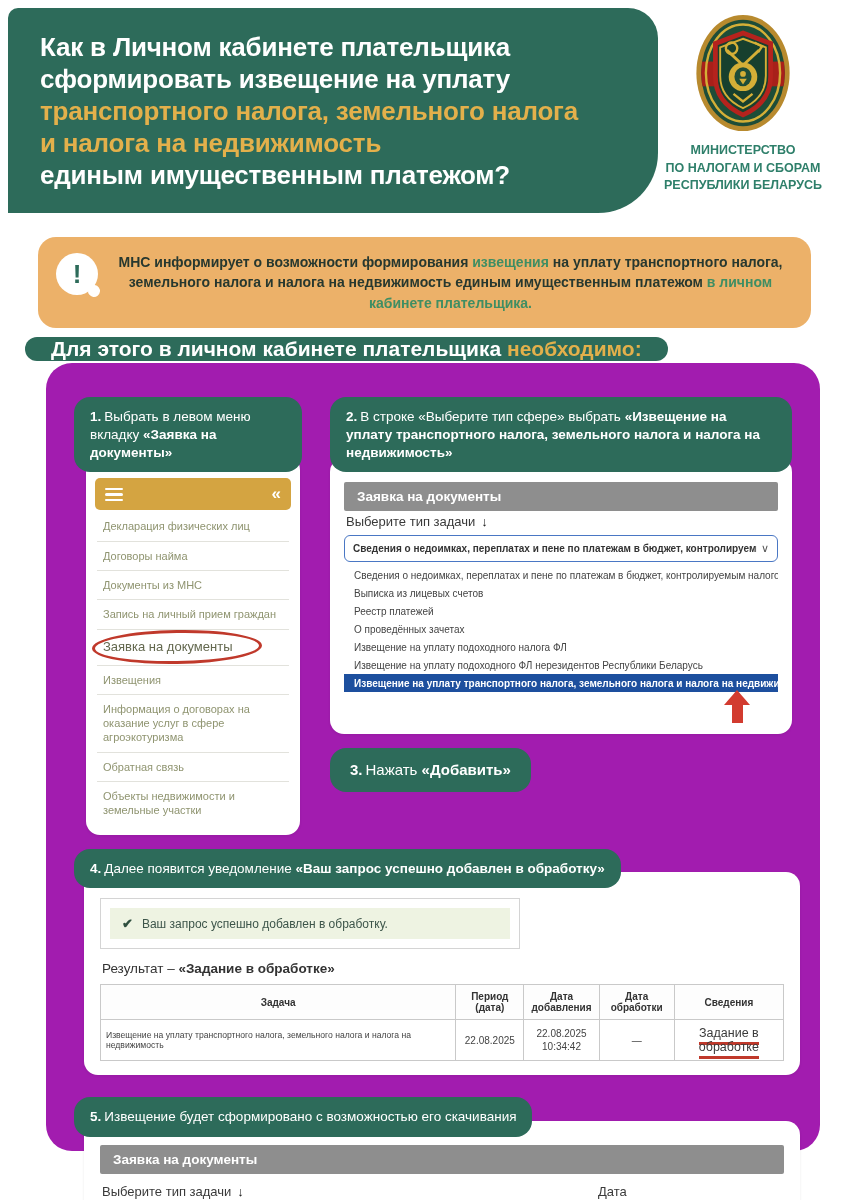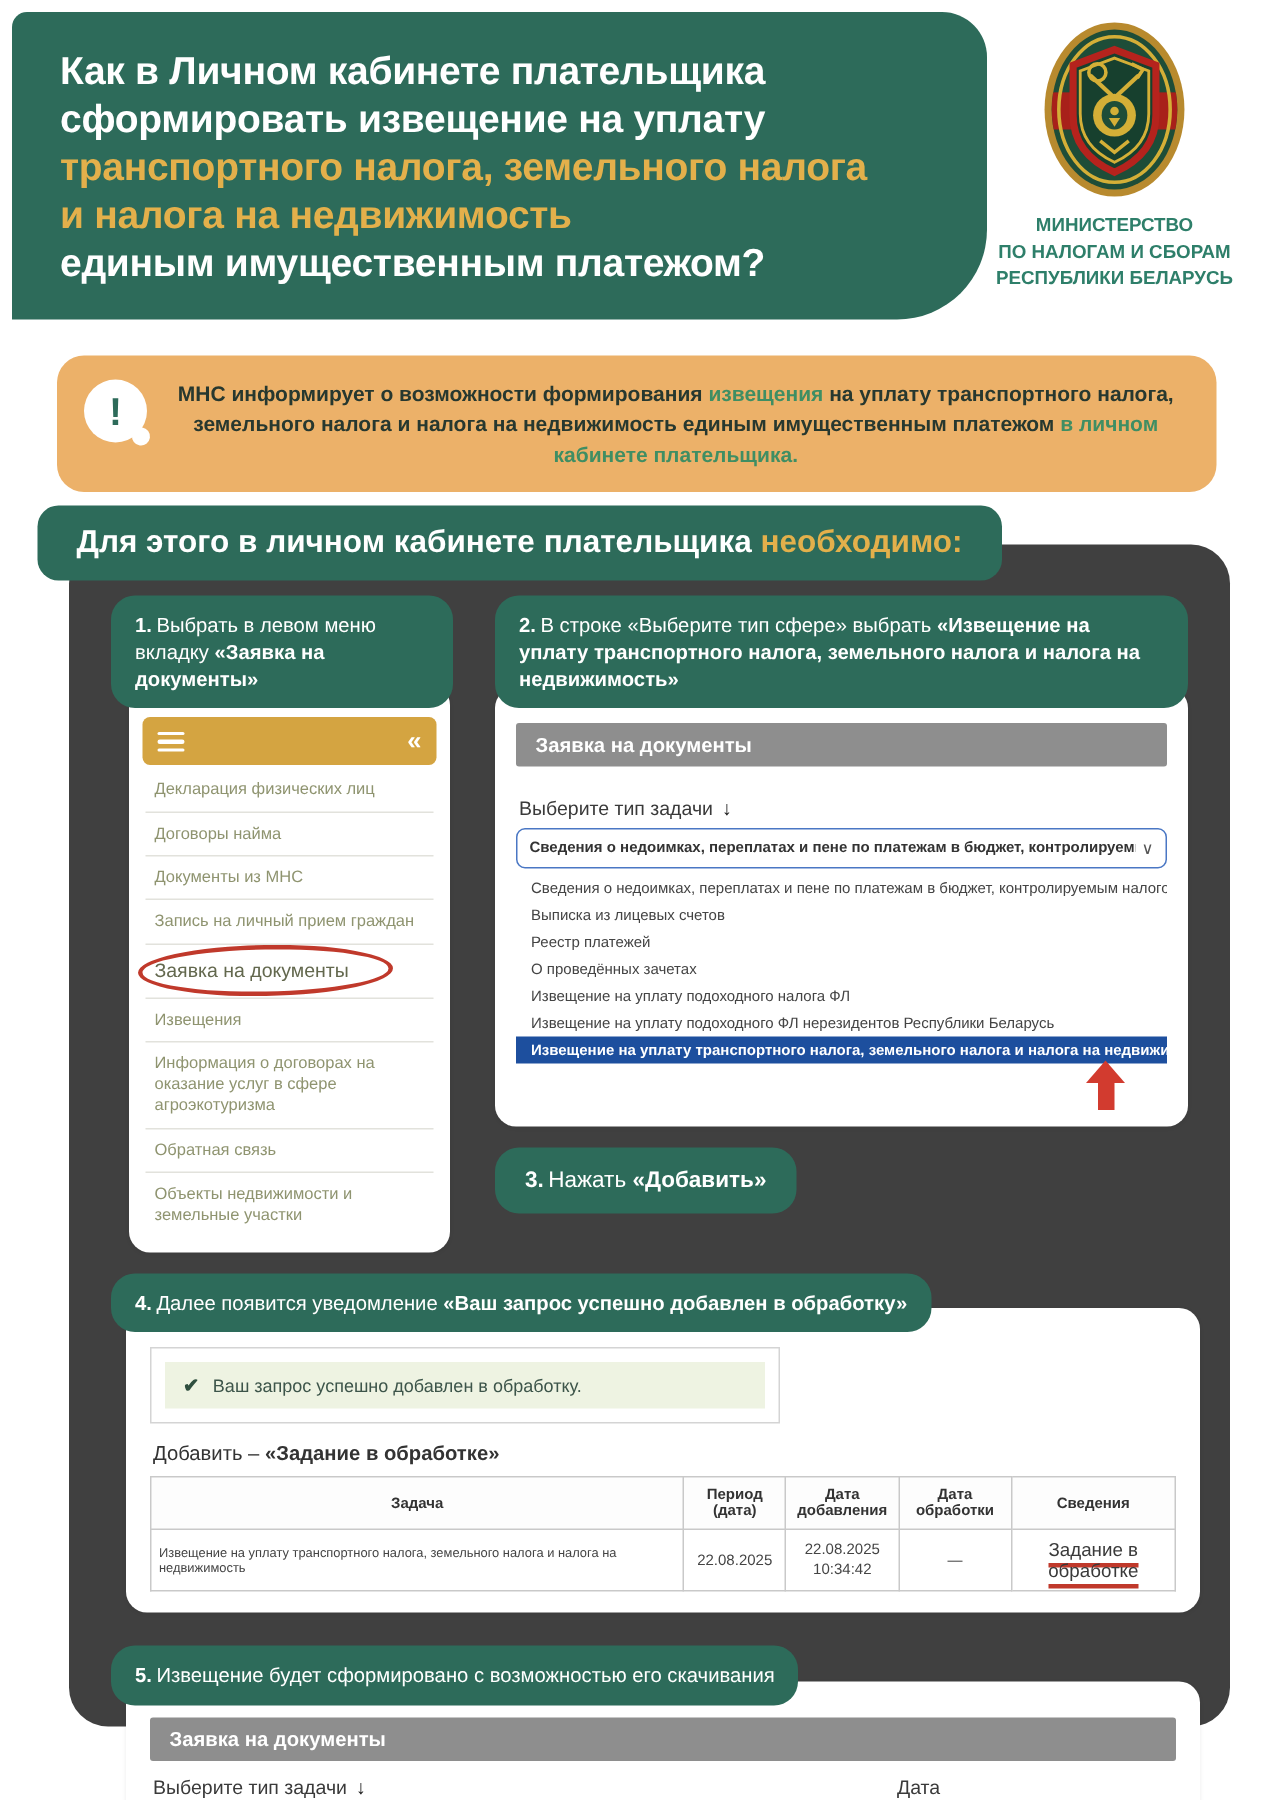--- a/index.html
+++ b/index.html
@@ -23,26 +23,26 @@
   .notice-bubble { position:absolute; left:18px; top:16px; width:42px; height:42px;
             background:#fff; border-radius:50%; display:flex; align-items:center; justify-content:center; }
   .notice-bubble:after { content:""; position:absolute; right:-2px; bottom:-2px; width:12px; height:12px;
             background:#fff; border-radius:2px 10px 10px 10px; transform:rotate(8deg); }
   .excl { color:#2d6b5a; font-weight:bold; font-size:26px; position:relative; z-index:1; }
   .notice-text { font-size:14px; font-weight:bold; color:#27382f; line-height:1.45;text-align:center; }
   .notice-text .hl { color:#3f8e63; }
 
   
   .section-bar { position:absolute; left:25px; top:337px; z-index:3; background:#2d6b5a;
-            border-radius:14px; padding:13px 26px; font-size:21px; font-weight:bold; color:#fff; }
+            border-radius:14px; padding:0 26px; font-size:21px; font-weight:bold; color:#fff; }
   .section-bar .accent { color:#e3b04b; }
 
   
   .panel { position:absolute; left:46px; top:363px; width:774px; height:788px;
-           background:#404040; border-radius:26px; padding:34px 28px 0 28px; }
+           background:#a21caf; border-radius:26px; padding:34px 28px 0 28px; }
 
   .steps-row { display:flex; gap:28px; }
   .col-left { width:228px; flex:none; }
   .col-right { flex:1; min-width:0; }
 
   .bubble { background:#2d6b5a; color:#fff; border-radius:16px; padding:11px 16px;
             font-size:13.5px; line-height:1.32; position:relative; z-index:2; }
   .bubble b { font-weight:bold; }
   .bubble .num { font-weight:bold; margin-right:3px; }
   .bubble-inline { display:inline-block; }
@@ -59,21 +59,21 @@
   .menu-list { padding:2px 2px 0 2px; }
   .menu-item { font-size:11px; color:#8f9470; padding:7px 6px; border-bottom:1px solid #e2e2dc; line-height:1.3; }
   .menu-item.current { font-size:13px; color:#63684e; position:relative; padding:9px 6px; }
   .red-ellipse { position:absolute; left:-5px; top:0px; width:170px; height:34px;
                  border:3px solid #c0392b; border-radius:50%; transform:rotate(-1deg); pointer-events:none; }
 
   
   .task-card { margin-top:-14px; padding:24px 14px 16px 14px; }
   .gray-bar { background:#8e8e8e; color:#fff; font-weight:bold; font-size:13.5px;
               padding:7px 13px; border-radius:2px; }
-  .field-label { font-size:13px; color:#3a3a3a; margin:20px 2px 6px 2px; display:flex; align-items:center; gap:6px; }
+  .field-label { font-size:13px; color:#3a3a3a; margin:3px 2px 6px 2px; display:flex; align-items:center; gap:6px; }
   .cursor-glyph { font-weight:bold; font-size:13px; color:#111; }
   .select-box { border:1.6px solid #4a77c4; border-radius:6px; padding:6px 8px; display:flex;
                 align-items:center; background:#fff; }
   .select-text { font-size:10px; font-weight:bold; color:#333; white-space:nowrap; overflow:hidden; flex:1; }
   .select-chevron { color:#555; font-size:11px; margin-left:4px; flex:none; }
   .options { margin-top:4px; position:relative; padding-bottom:26px; }
   .option { font-size:10px; color:#444; padding:3.5px 10px; white-space:nowrap; overflow:hidden; }
   .option.selected { background:#1d4f9e; color:#fff; font-weight:bold; }
   .red-arrow { position:absolute; right:28px; bottom:-6px; width:26px; height:34px; }
   .red-arrow .head { width:0; height:0; border-left:13px solid transparent; border-right:13px solid transparent;
@@ -230,21 +230,21 @@
     <div class="step4">
       <div class="bubble bubble-inline"><span class="num">4.</span><span>Далее появится уведомление </span><b>«Ваш запрос успешно добавлен в обработку»</b></div>
 
       <div class="card step4-card">
         <div class="success-outer">
           <div class="success-inner">
             <span class="success-check">✔</span>
             <span class="success-text">Ваш запрос успешно добавлен в обработку.</span>
           </div>
         </div>
-        <div class="result-line"><span>Добавить – </span><b>«Задание в обработке»</b></div>
+        <div class="result-line"><span>Результат – </span><b>«Задание в обработке»</b></div>
 
         <table class="rtab">
           <tbody>
               <tr>
             <th class="c-task">Задача</th>
             <th class="c-per">Период (дата)</th>
             <th class="c-add">Дата добавления</th>
             <th class="c-proc">Дата обработки</th>
             <th class="c-res">Сведения</th>
           </tr>

